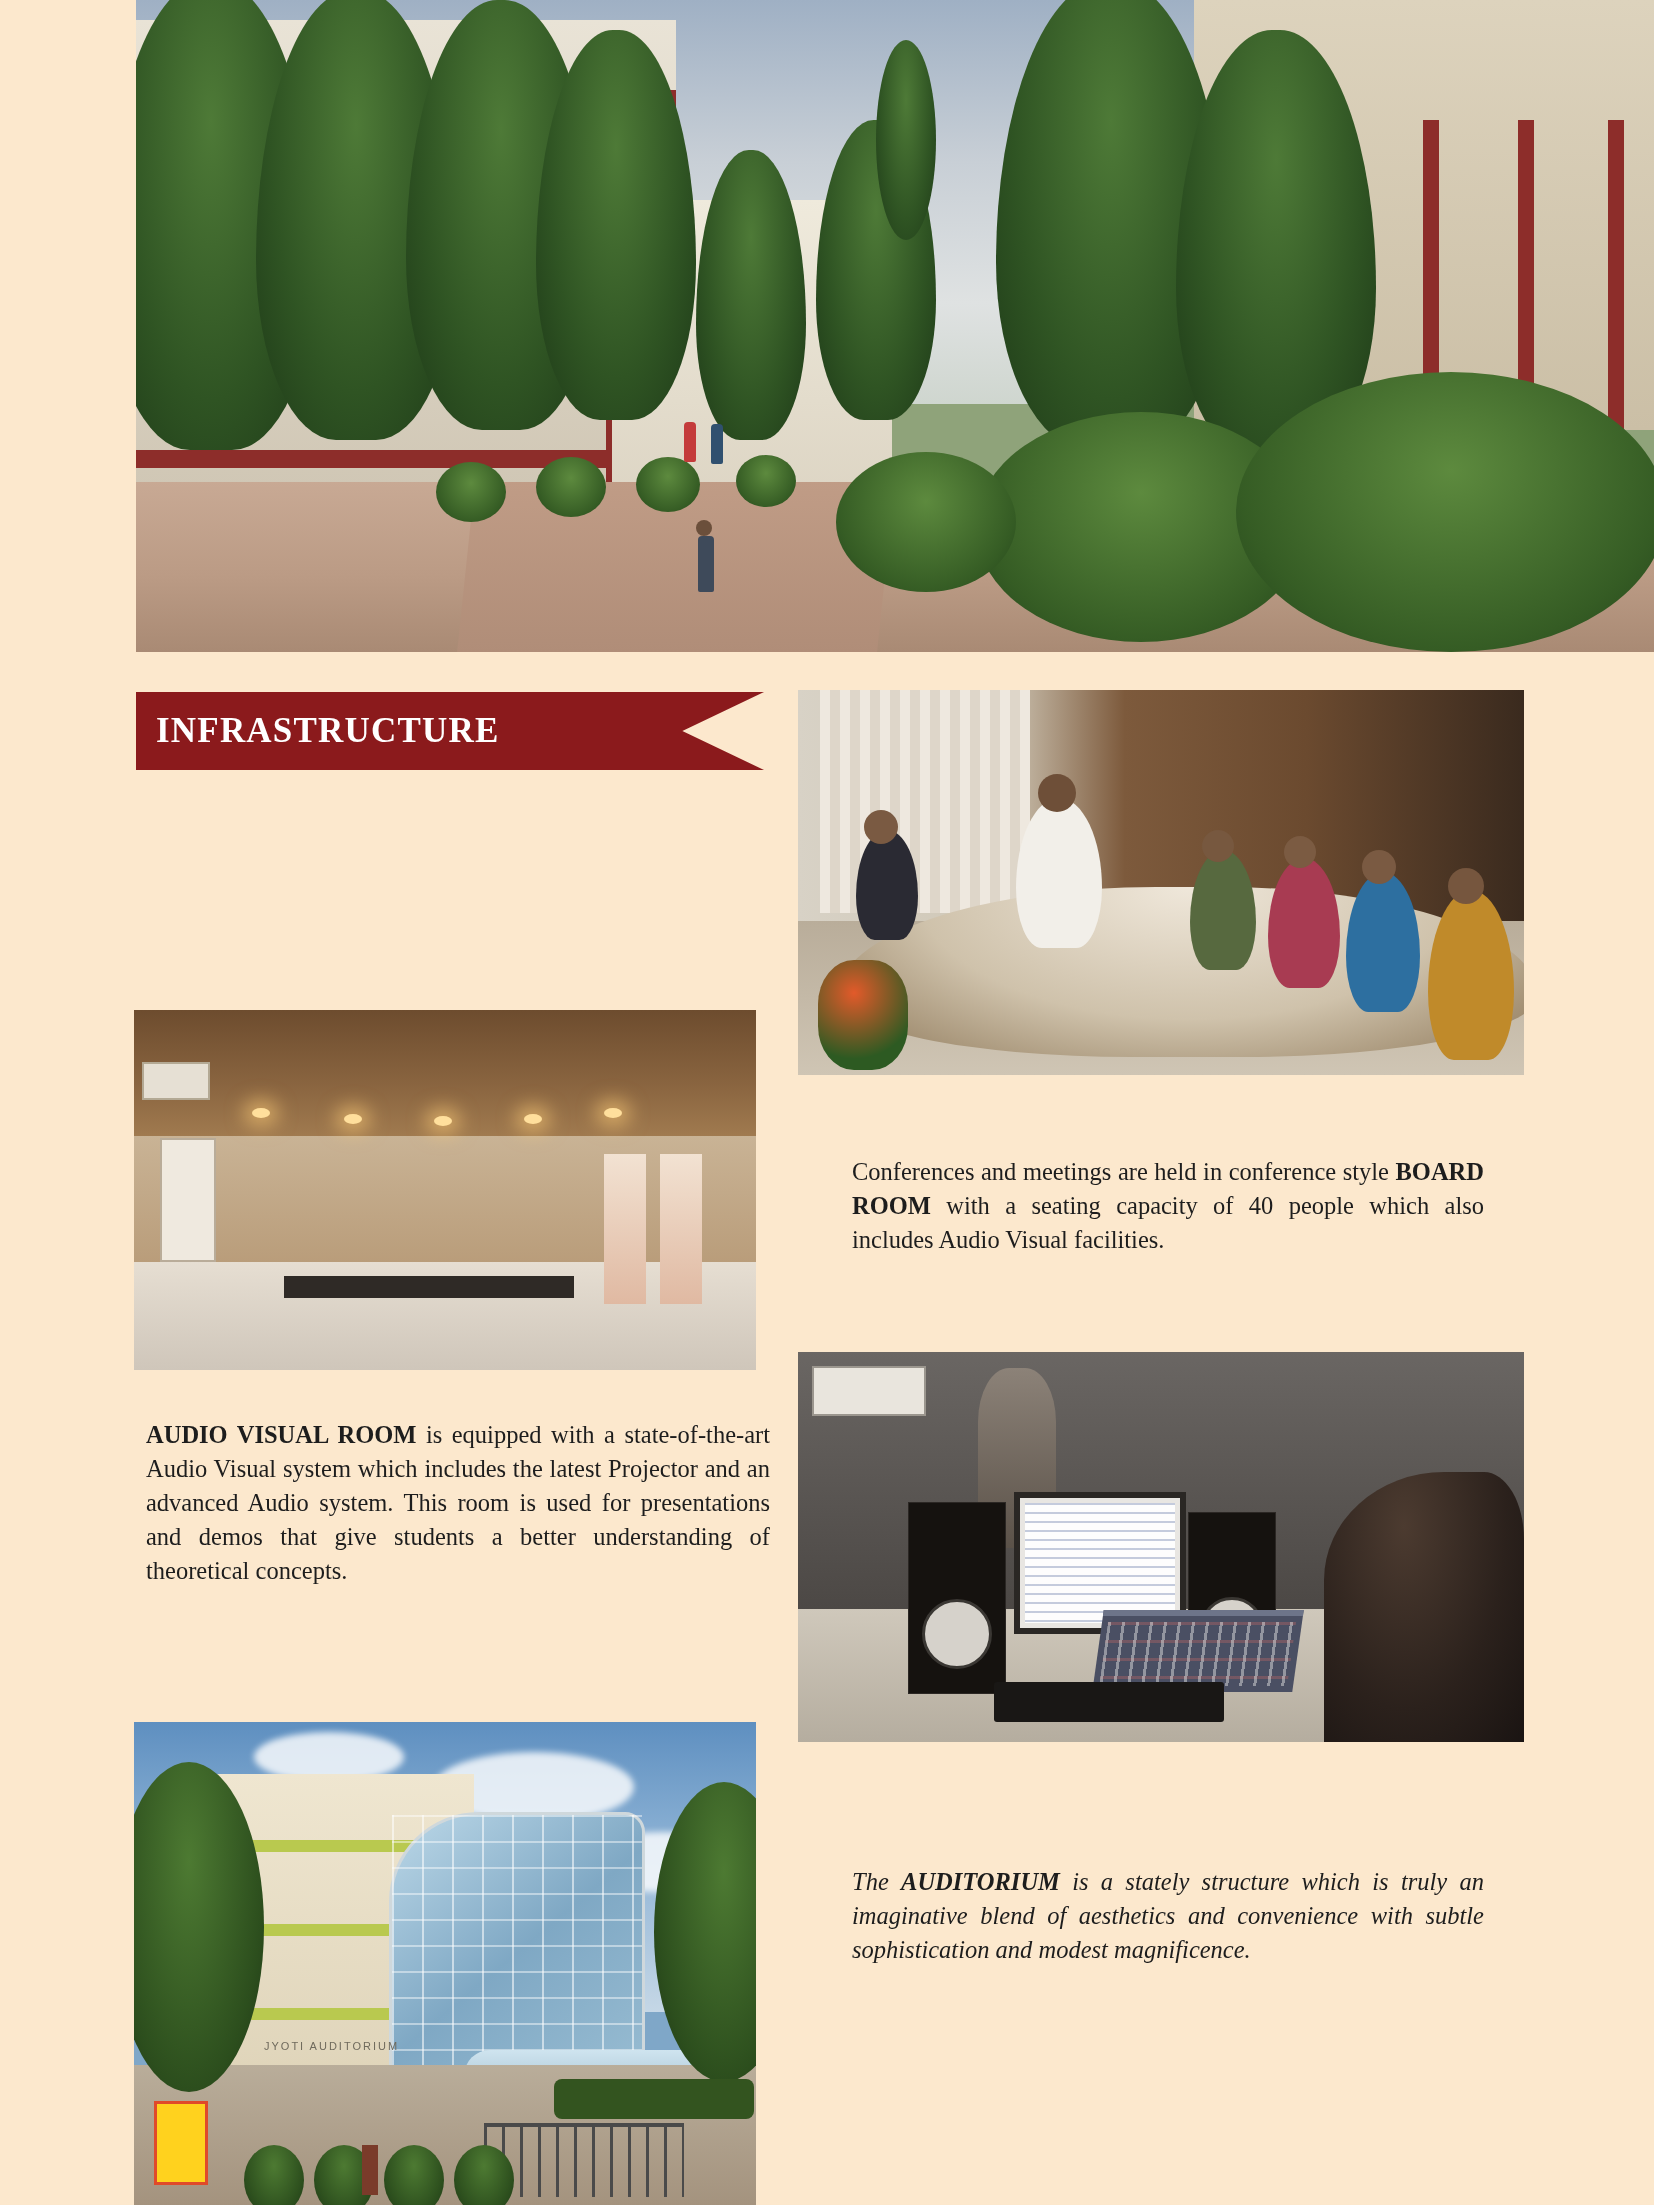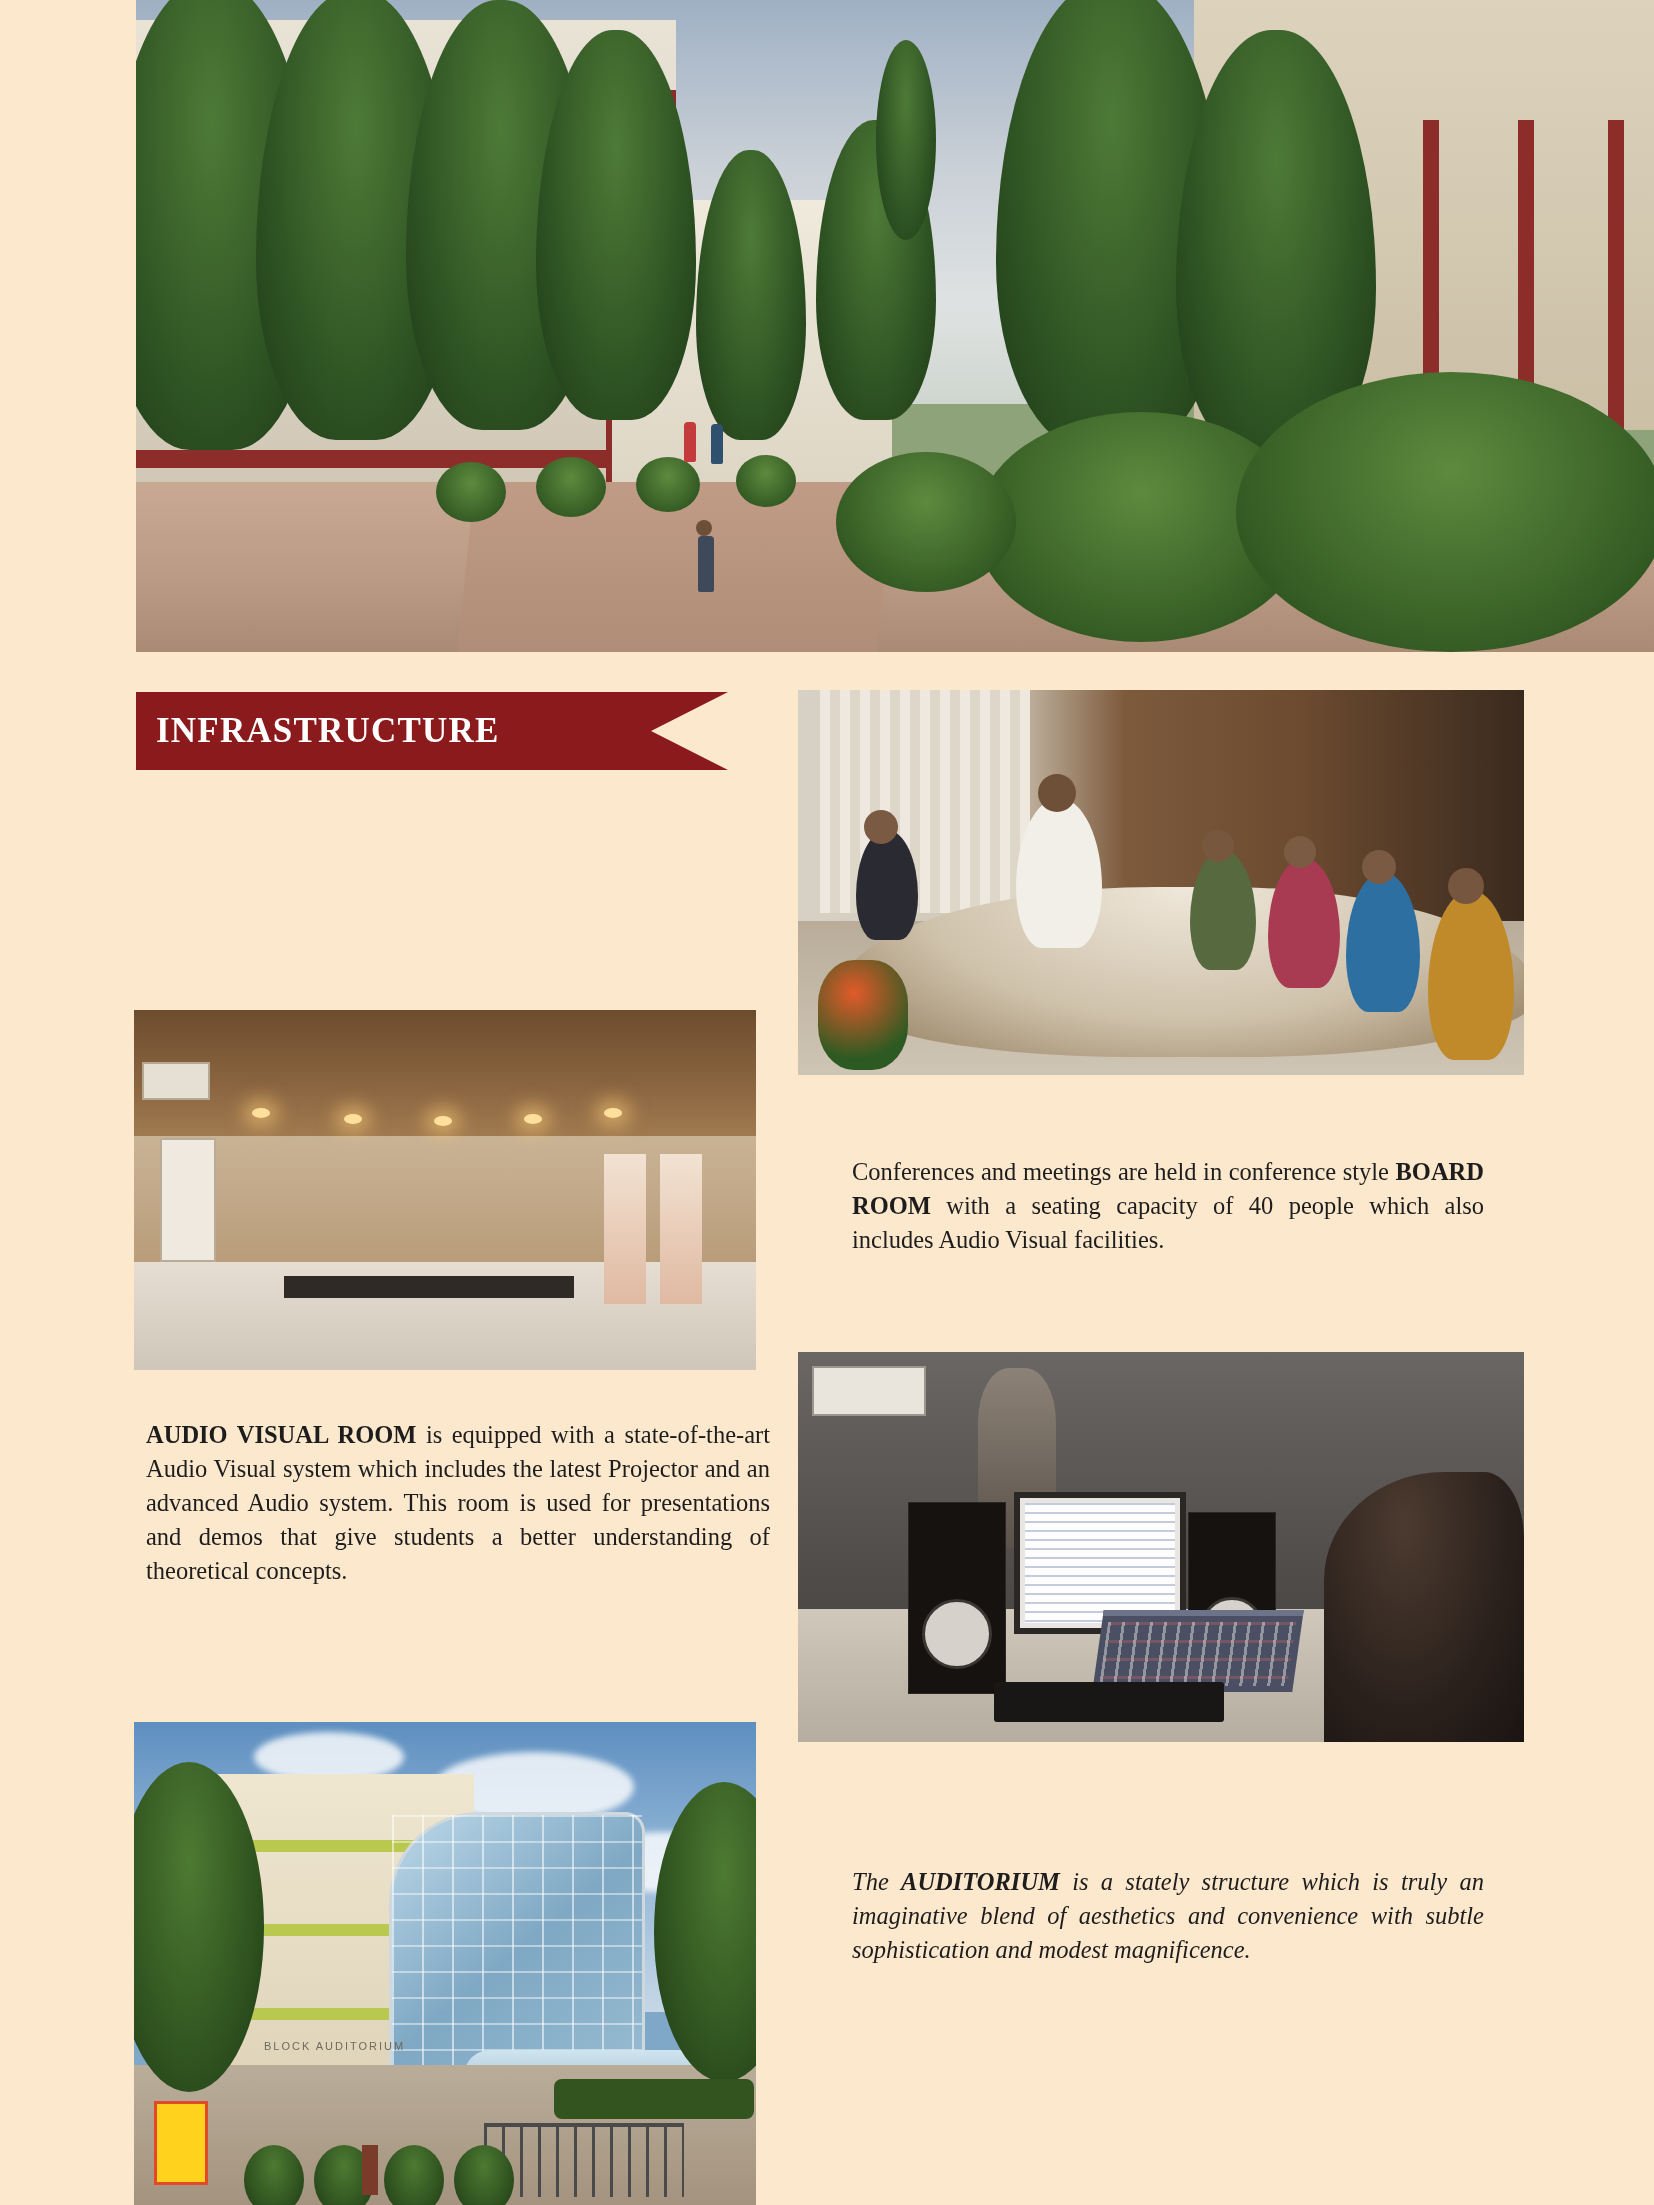--- a/index.html
+++ b/index.html
@@ -80,20 +80,21 @@
     border-radius: 4px 4px 2px 2px;
   }
 
   
   .banner {
     position:absolute;
     left:136px;
     top:692px;
     width:592px;
     height:78px;
+    padding-left:36px;
   }
   .banner .shape {
     position:absolute; left:0; top:0; width:100%; height:100%;
     background:#8b1a1c;
     clip-path: polygon(0 0, 100% 0, 87% 50%, 100% 100%, 0 100%);
   }
   .banner .label {
     position:absolute;
     left:20px;
     top:50%;
@@ -425,20 +426,20 @@
     <div class="greenery" style="left:-20px; top:40px; width:150px; height:330px;"></div>
     <div class="greenery" style="left:520px; top:60px; width:140px; height:300px;"></div>
     <div class="hedge" style="left:420px; bottom:86px; width:200px; height:40px;"></div>
     <div class="rail"></div>
     <div class="greenery" style="left:110px; bottom:-10px; width:60px; height:70px;"></div>
     <div class="greenery" style="left:180px; bottom:-10px; width:60px; height:70px;"></div>
     <div class="greenery" style="left:250px; bottom:-10px; width:60px; height:70px;"></div>
     <div class="greenery" style="left:320px; bottom:-10px; width:60px; height:70px;"></div>
     <div class="signboard"></div>
     <div style="position:absolute; left:228px; bottom:10px; width:16px; height:50px; background:#7a3b2a;"></div>
-    <div class="audi-text">BLOCK AUDITORIUM</div>
+    <div class="audi-text">JYOTI AUDITORIUM</div>
   </div>
 
   <div class="para p-audi">
     <span>The </span><b>AUDITORIUM</b><span> is a stately structure which is truly an imaginative blend of aesthetics and convenience with subtle sophistication and modest magnificence.</span>
   </div>
 
 </div>
 
 </body></html>

